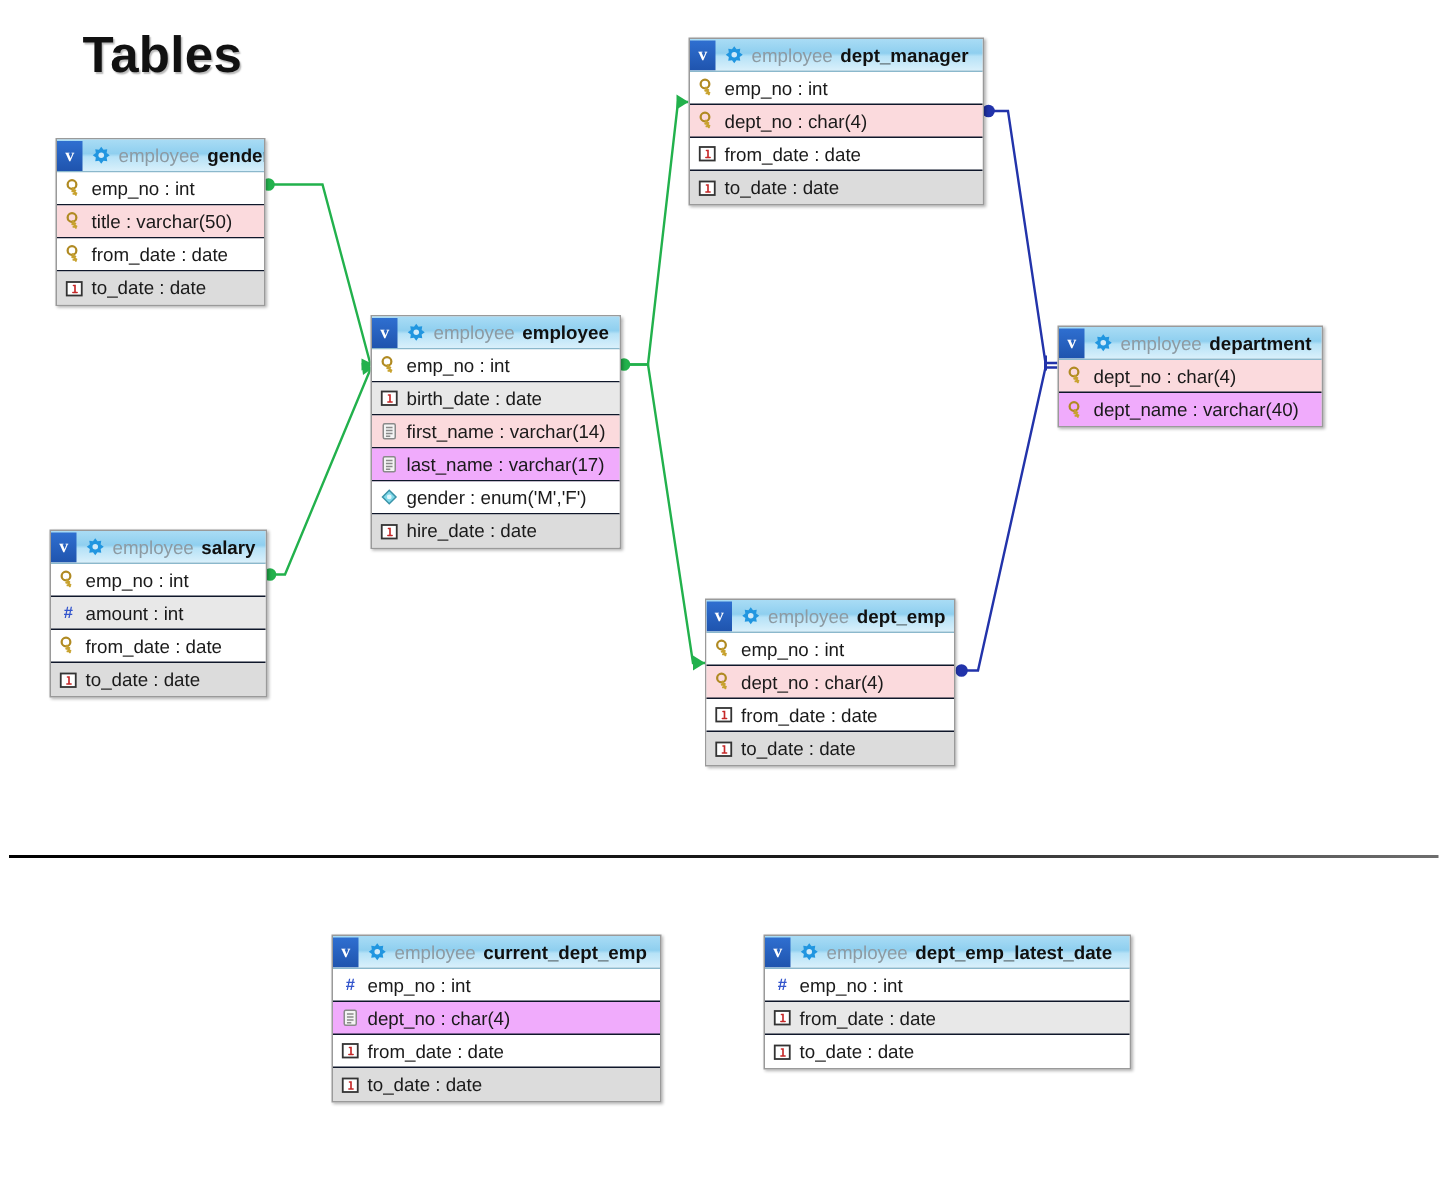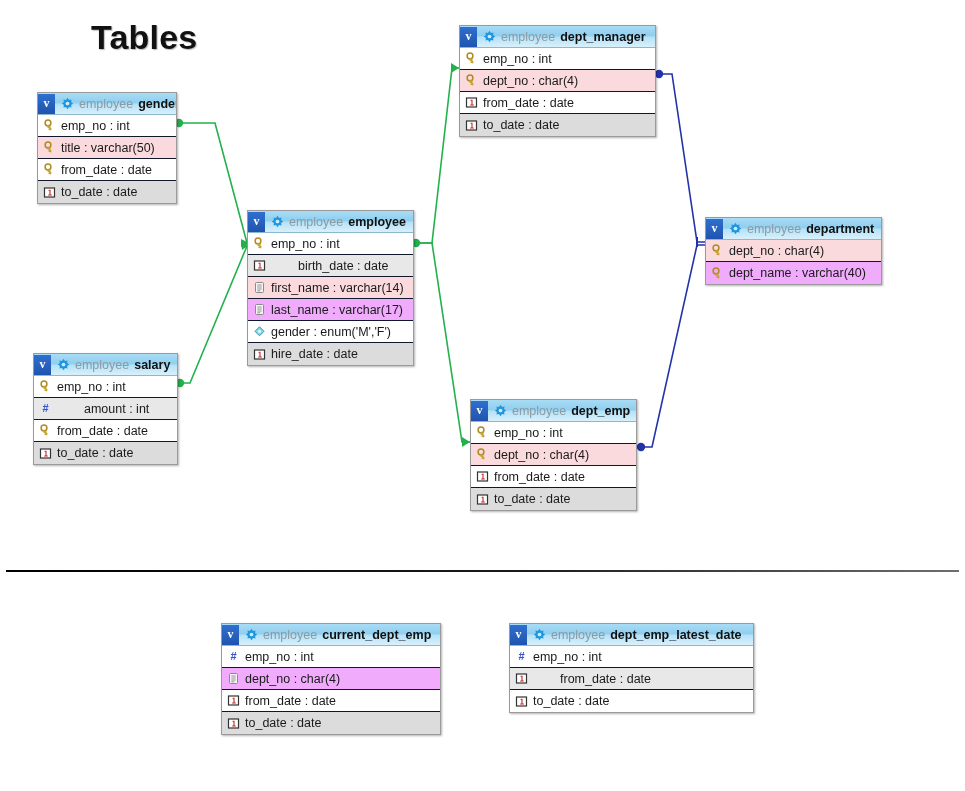--- a/index.html
+++ b/index.html
@@ -32,21 +32,20 @@
 
   .section-heading {
     position: absolute;
     font-family: "Liberation Sans", sans-serif;
     font-weight: bold;
     font-size: 34px;
     color: #111111;
     letter-spacing: 0.2px;
     text-shadow: 1px 1px 1px rgba(0,0,0,0.28);
     white-space: nowrap;
-    margin-left: 36px;
   }
 
   .divider {
     position: absolute;
     left: 6px;
     width: 953px;
     height: 2px;
     background: linear-gradient(to right, #000000 0%, #1b1b1b 55%, #6e6e6e 100%);
   }
 
@@ -110,21 +109,21 @@
     align-items: center;
     padding-left: 5px;
     white-space: nowrap;
     box-sizing: border-box;
     border-bottom: 1px solid #0f172a;
   }
   .col-row:last-child { border-bottom: none; }
 
   .col-row.bg-white   { background: #ffffff; }
   .col-row.bg-grey    { background: #dcdcdc; }
-  .col-row.bg-grey2   { background: #e8e8e8; gap: 27px; }
+  .col-row.bg-grey2   { background: #e8e8e8; }
   .col-row.bg-pink    { background: #fbdadd; }
   .col-row.bg-pink2   { background: #f0abfc; }
 
   .col-icon {
     flex: 0 0 auto;
     width: 13px;
     height: 13px;
     margin-right: 5px;
     display: block;
   }

